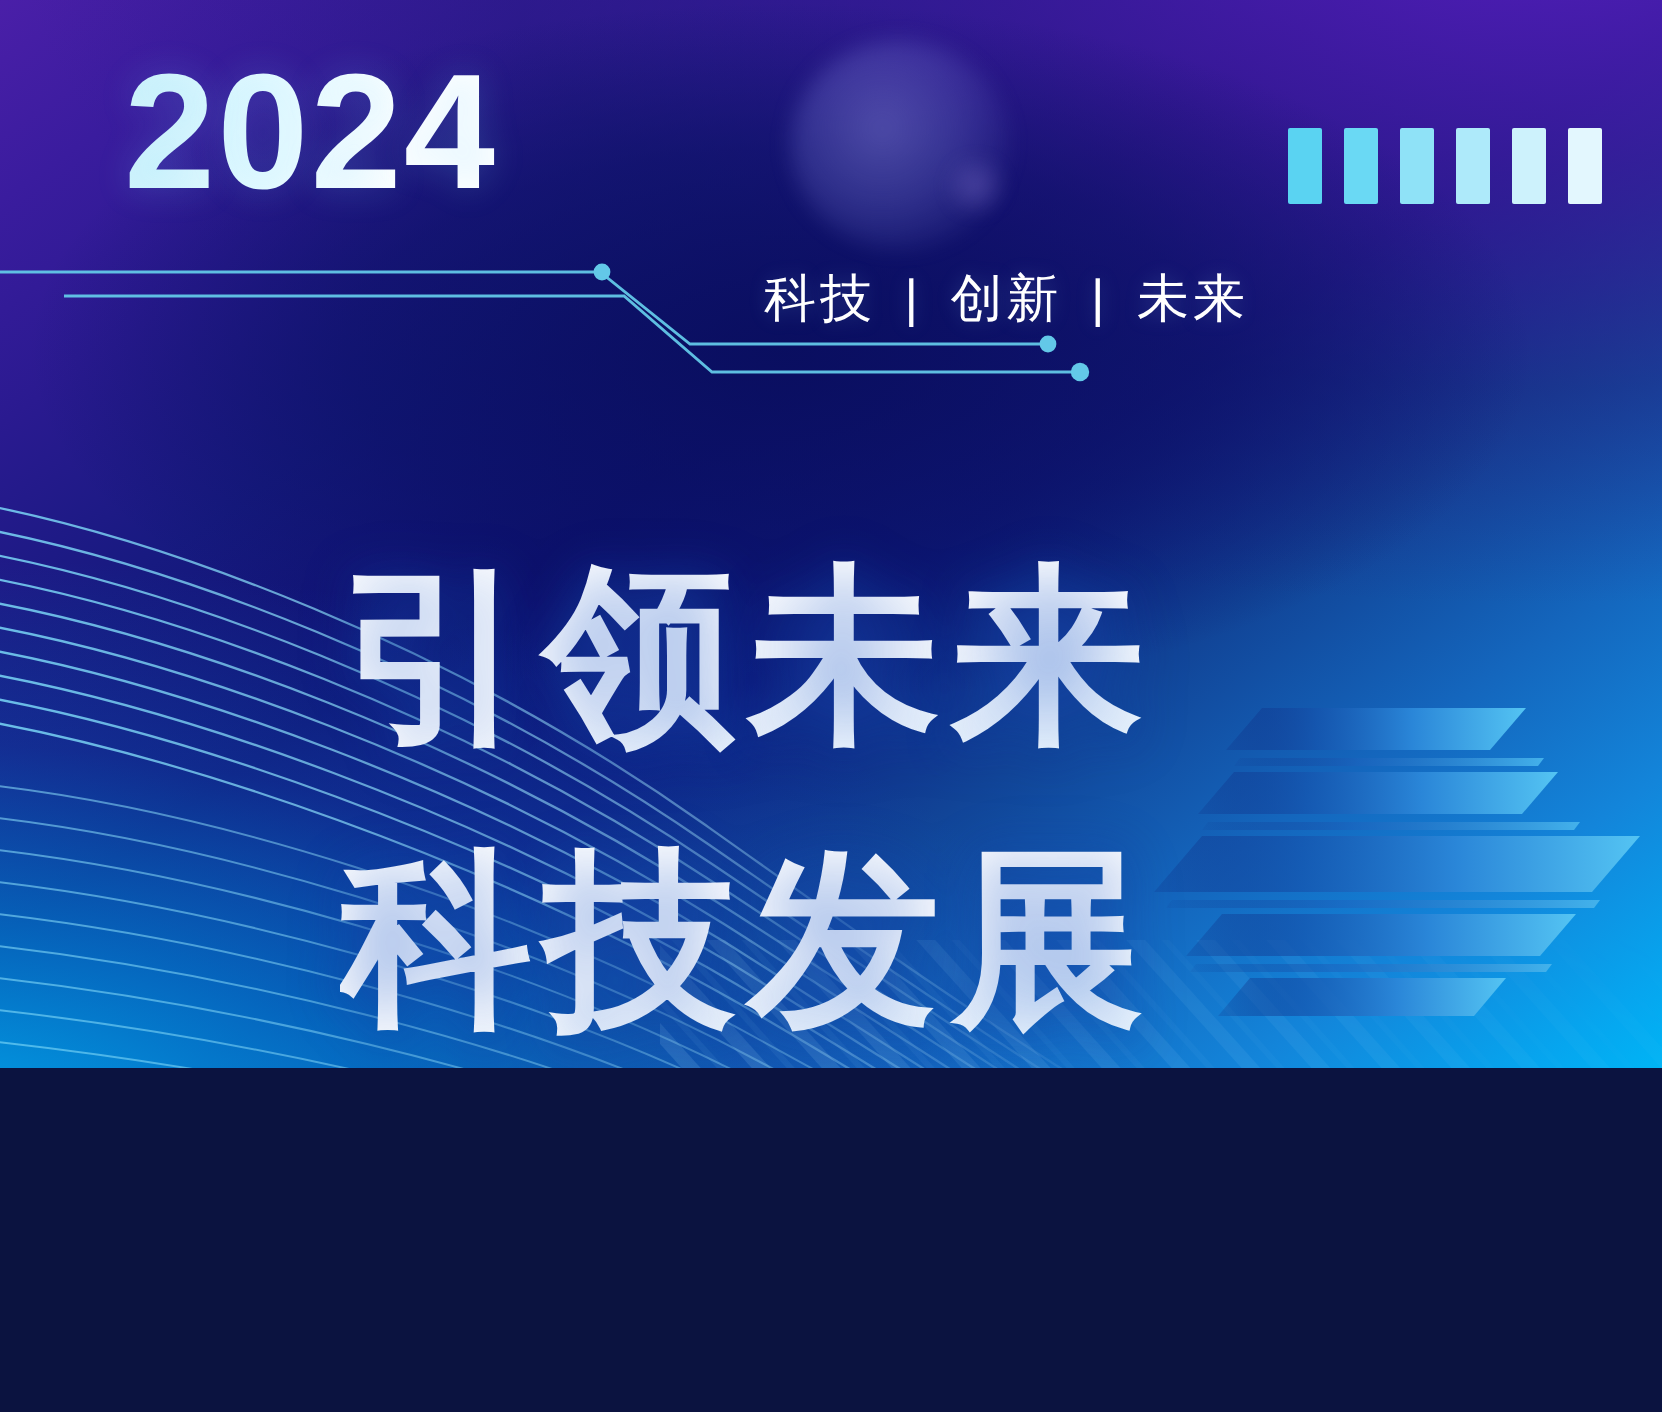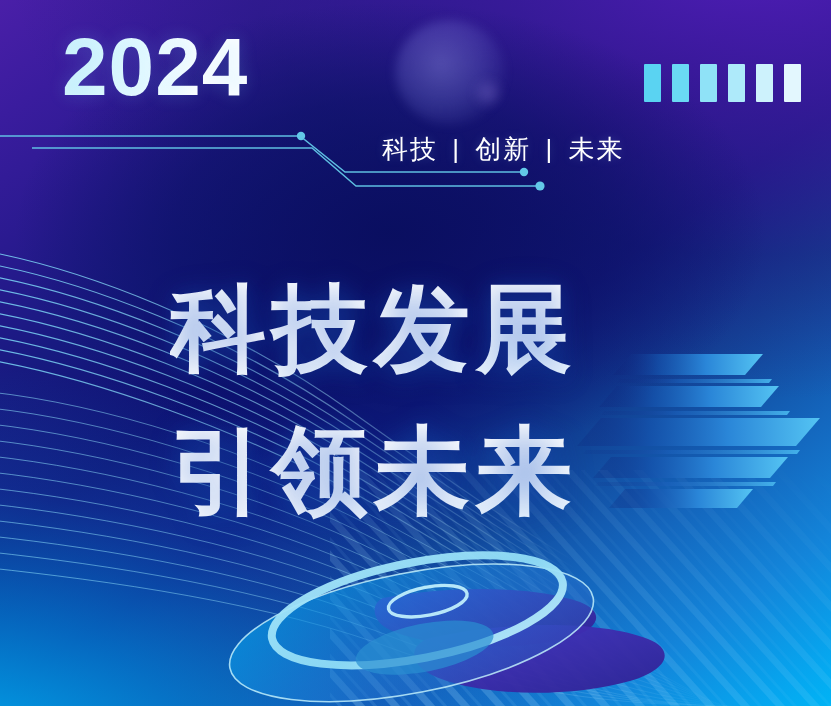--- a/index.html
+++ b/index.html
@@ -2,21 +2,21 @@
 <html lang="zh"><head>
 <meta charset="utf-8">
 <title>2024 科技发展 引领未来</title>
 <style>
   html,body{margin:0;padding:0;background:#0b1340;}
   *{box-sizing:border-box;}
 
   .poster{
     position:relative;
     width:831px;
-    height:706px;
+    height:534px;
     overflow:hidden;
     font-family:"Liberation Sans","DejaVu Sans",sans-serif;
     background:#15803d;
   }
 
   
   .bg-layer{position:absolute;inset:0;pointer-events:none;}
 
   
   .bg-base{
@@ -283,17 +283,17 @@
 
   <div class="subtitle">
     <span>科技</span>
     <span class="sep">|</span>
     <span>创新</span>
     <span class="sep">|</span>
     <span>未来</span>
   </div>
 
   <div class="headline">
+    <div class="hl-line">引领未来</div>
     <div class="hl-line">科技发展</div>
-    <div class="hl-line">引领未来</div>
   </div>
 
 </div>
 
 </body></html>

